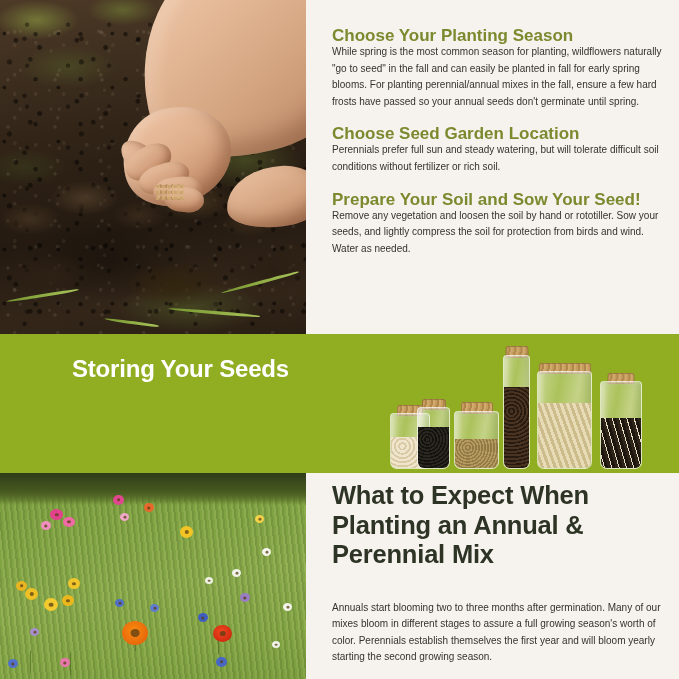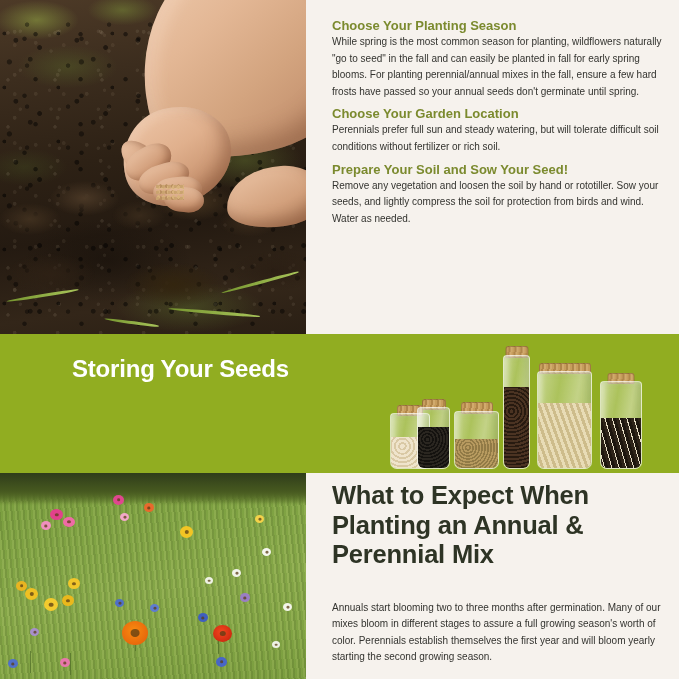--- a/index.html
+++ b/index.html
@@ -146,24 +146,24 @@
     font-weight: 700;
     letter-spacing: -0.2px;
   }
   .h-dark {
     color: #2e3425;
     font-size: 25.5px;
     line-height: 29px;
   }
   .subhead {
     color: #7b8a2e;
-    font-size: 13px;
+    font-size: 17px;
     font-weight: 700;
     line-height: 16px;
-    margin-top: 6px;
+    margin-top: 16px;
   }
   .body {
     color: #33332f;
     font-size: 10px;
     line-height: 16.6px;
   }
 
   
   .row-green {
     position: absolute;
@@ -286,21 +286,21 @@
       <div class="blade b2"></div>
       <div class="blade b3"></div>
       <div class="blade b4"></div>
     </div>
 
     <div class="top-text">
 
       <div class="subhead">Choose Your Planting Season</div>
       <p class="body">While spring is the most common season for planting, wildflowers naturally "go to seed" in the fall and can easily be planted in fall for early spring blooms. For planting perennial/annual mixes in the fall, ensure a few hard frosts have passed so your annual seeds don't germinate until spring.</p>
 
-      <div class="subhead">Choose Your Garden Location</div>
+      <div class="subhead">Choose Seed Garden Location</div>
       <p class="body">Perennials prefer full sun and steady watering, but will tolerate difficult soil conditions without fertilizer or rich soil.</p>
 
       <div class="subhead">Prepare Your Soil and Sow Your Seed!</div>
       <p class="body">Remove any vegetation and loosen the soil by hand or rototiller. Sow your seeds, and lightly compress the soil for protection from birds and wind. Water as needed.</p>
     </div>
   </div>
 
   <div class="row-green">
 
     <div class="green-text">

